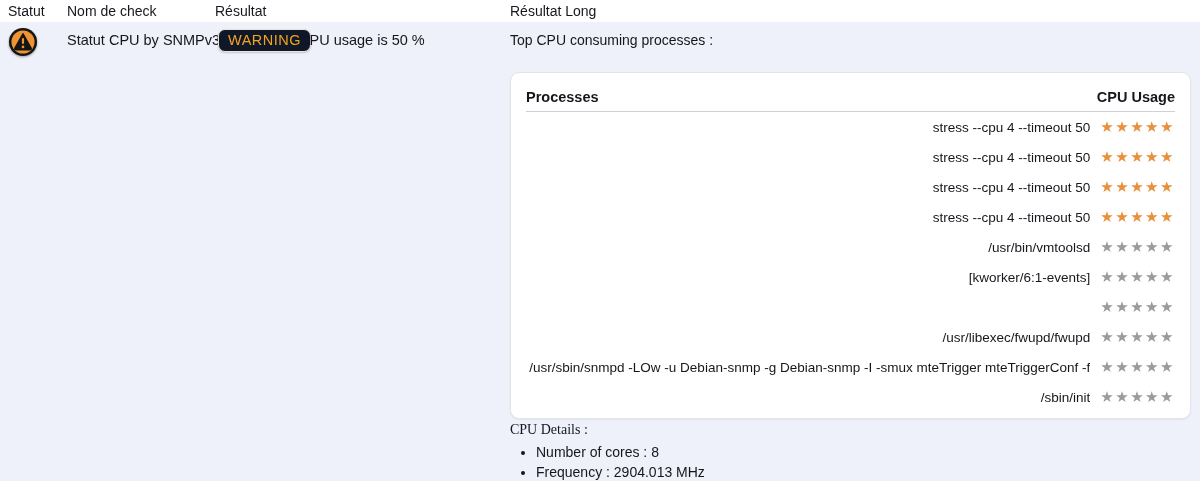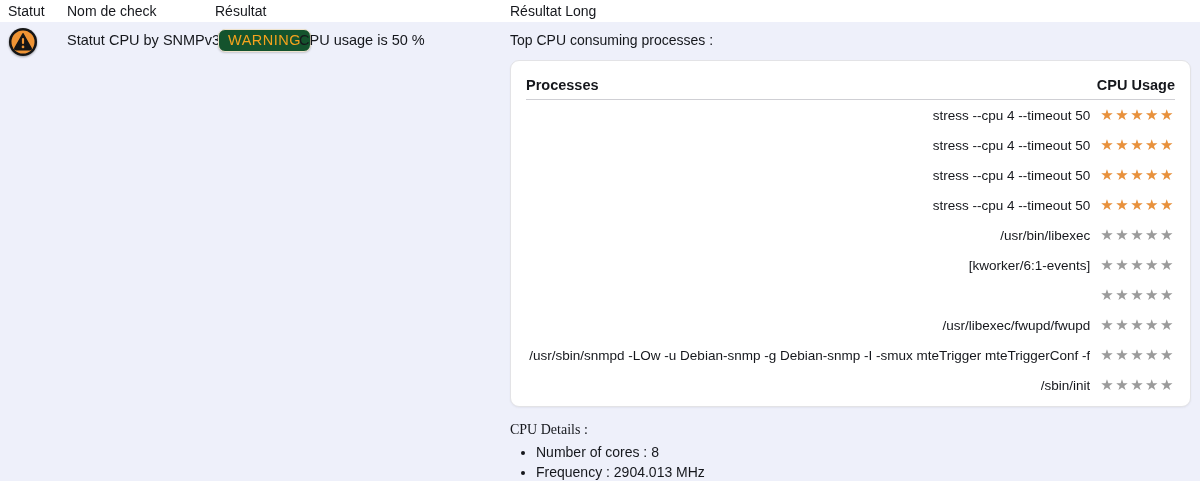--- a/index.html
+++ b/index.html
@@ -31,41 +31,41 @@
   .status-icon {
     position: absolute; left: 8px; top: 27px; width: 30px; height: 30px;
     filter: drop-shadow(0 1px 1px rgba(0,0,0,0.35));
   }
   .check-name {
     position: absolute; left: 67px; top: 32px;
     font-size: 14.5px; white-space: nowrap;
   }
   .status-badge {
     position: absolute; left: 218px; top: 29px;
-    background: #14532d;
+    background: #0f172a;
     border: 1px solid #efe3cd;
     border-radius: 7px;
     padding: 2px 9px 3px 9px;
     font-size: 14.5px;
     letter-spacing: 0.5px;
     box-shadow: 0 1px 2px rgba(0,0,0,0.18);
     white-space: nowrap;
   }
   .result-text {
     position: absolute; left: 299px; top: 32px;
     font-size: 14.5px; white-space: nowrap;
   }
   .long-title {
     position: absolute; left: 510px; top: 32px;
     font-size: 14px; white-space: nowrap;
   }
 
   
   .process-card {
-    position: absolute; left: 510px; top: 60px; width: 681px;
+    position: absolute; left: 510px; top: 72px; width: 681px;
     background: #ffffff;
     border: 1px solid #e3e3e6;
     border-radius: 9px;
     box-shadow: 0 1px 2px rgba(30,30,60,0.06);
     padding: 10px 0 6px 0;
   }
   .card-head {
     display: flex; justify-content: space-between; align-items: center;
     height: 28px; padding: 0 15px;
     font-size: 14.5px; font-weight: bold;
@@ -142,21 +142,21 @@
       <span class="proc-name">stress --cpu 4 --timeout 50</span>
       <span class="proc-stars" style="color: rgb(232, 145, 60);">★★★★★</span>
     </div>
 
     <div class="proc-row">
       <span class="proc-name">stress --cpu 4 --timeout 50</span>
       <span class="proc-stars" style="color: rgb(232, 145, 60);">★★★★★</span>
     </div>
 
     <div class="proc-row">
-      <span class="proc-name">/usr/bin/libexec</span>
+      <span class="proc-name">/usr/bin/vmtoolsd</span>
       <span class="proc-stars" style="color: rgb(155, 155, 155);">★★★★★</span>
     </div>
 
     <div class="proc-row">
       <span class="proc-name">[kworker/6:1-events]</span>
       <span class="proc-stars" style="color: rgb(155, 155, 155);">★★★★★</span>
     </div>
 
     <div class="proc-row">
       <span class="proc-stars" style="color: rgb(155, 155, 155);">★★★★★</span>

